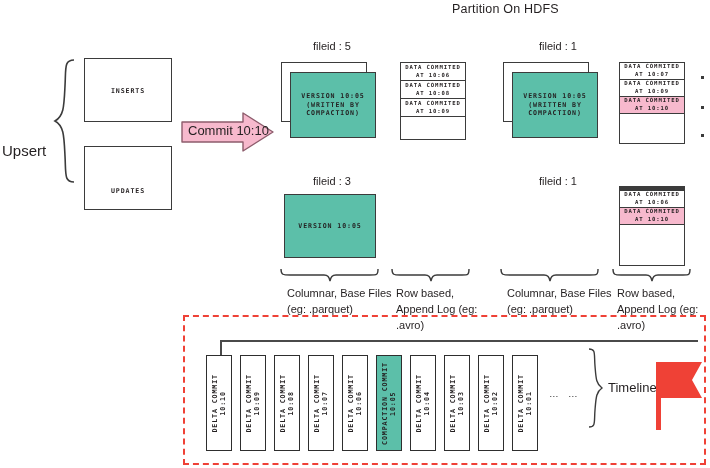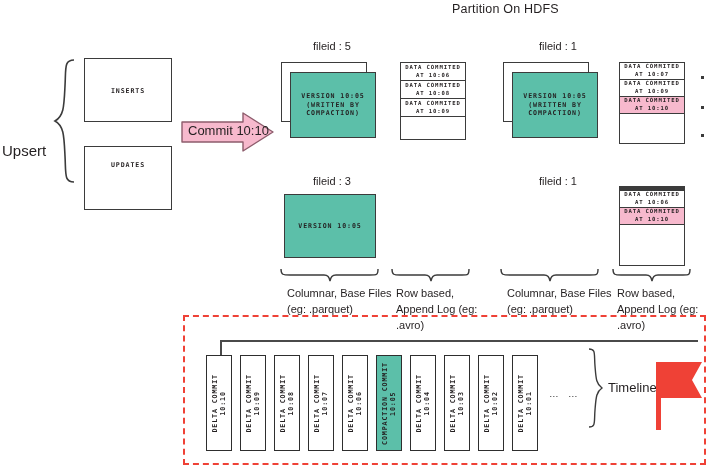--- a/index.html
+++ b/index.html
@@ -41,21 +41,21 @@
   <svg width="26" height="126" viewBox="0 0 26 126">
     <path d="M22 2 C12 2 14 10 13 28 C12 48 12 58 3 63 C12 68 12 78 13 98 C14 116 12 124 22 124" fill="none" stroke="#3b3b3b" stroke-width="1.6"></path>
   </svg>
 </div>
 
 <div class="abs box-out" style="left:84px;top:58px;width:88px;height:64px;">
   <div class="lbl-mono" style="margin-top:28px;">INSERTS</div>
 </div>
 
 <div class="abs box-out" style="left:84px;top:146px;width:88px;height:64px;">
-  <div class="lbl-mono" style="margin-top:14px;">UPDATES</div>
+  <div class="lbl-mono" style="margin-top:40px;">UPDATES</div>
 </div>
 
 <div class="abs" style="left:181px;top:112px;">
   <svg width="94" height="40" viewBox="0 0 94 40">
     <path d="M1 10 L62 10 L62 1 L92 20 L62 39 L62 30 L1 30 Z" fill="#f7b9cd" stroke="#8d5c6c" stroke-width="1.4" stroke-linejoin="round"></path>
   </svg>
   <div class="abs" style="left:7px;top:11px;font-size:13px;color:#231f20;">Commit 10:10</div>
 </div>
 
 <div class="abs fid" style="left:282px;top:40px;width:100px;">fileid : 5</div>

